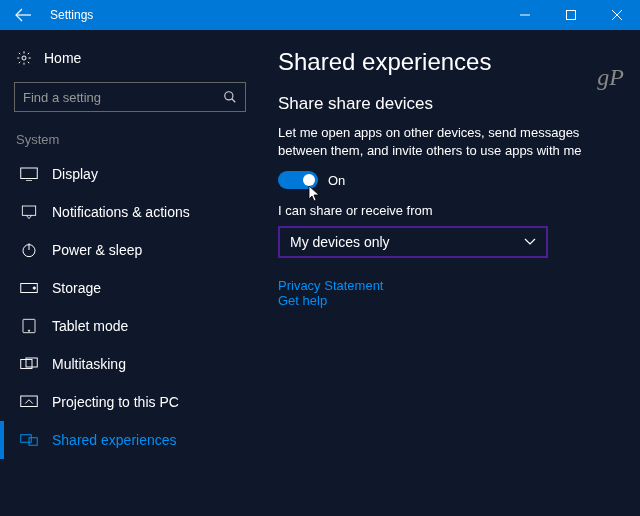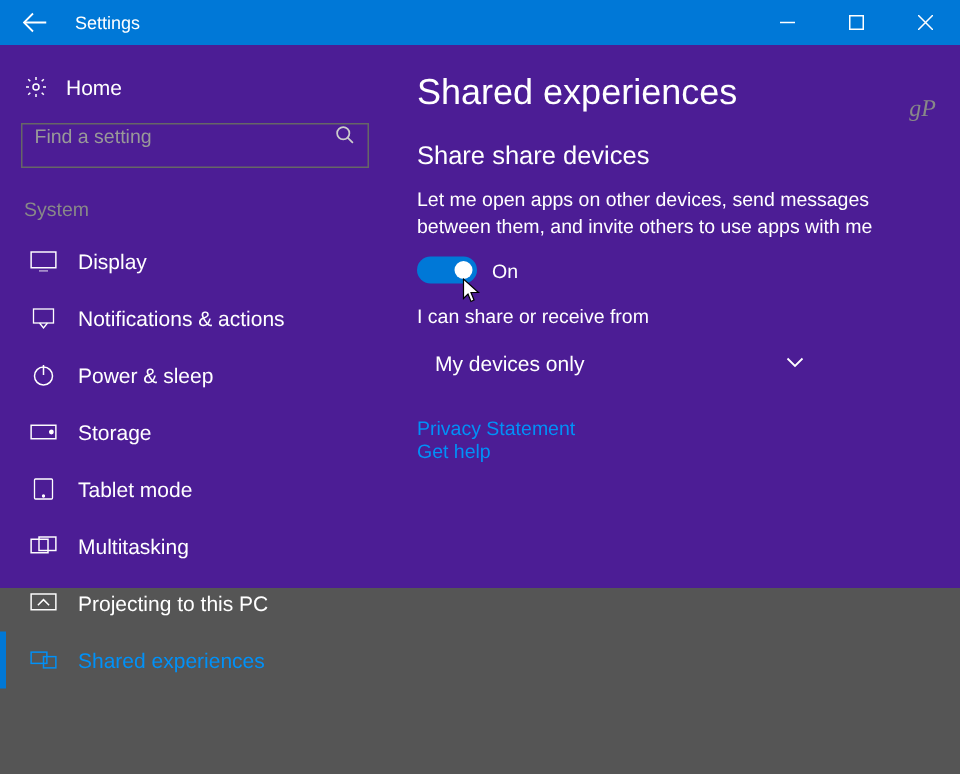--- a/index.html
+++ b/index.html
@@ -1,44 +1,44 @@
 <!DOCTYPE html>
 <html><head>
 <meta charset="utf-8">
 <style>
   * { box-sizing: border-box; margin: 0; padding: 0; }
   body { font-family: "Segoe UI", Arial, sans-serif; background: #555; width: 640px; height: 516px; overflow: hidden; font-size: 13px; color: #fff; }
-  .window { width: 640px; height: 392px; background: #4c1d95; position: relative; }
+  .window { width: 640px; height: 516px; background: #0f172a; position: relative; }
   .titlebar { height: 30px; background: #0078d7; display: flex; align-items: center; color: #fff; }
   .back-btn { width: 46px; height: 30px; display:flex; align-items:center; justify-content:center; }
   .title { font-size: 12px; padding-left: 4px; flex: 1; }
   .winctrls { display:flex; }
   .winctrl { width: 46px; height: 30px; display:flex; align-items:center; justify-content:center; }
   .body { display:flex; height: calc(100% - 30px); position: relative; }
   .sidebar { width: 260px; padding: 14px 0 10px 0; }
   .home-row { display:flex; align-items:center; gap:12px; padding: 6px 16px 10px 16px; font-size: 14px; }
-  .search { margin: 6px 14px 16px 14px; height: 30px; border:1px solid #666; display:flex; padding: 0 8px; color:#999; font-size:13px; }
+  .search { margin: 6px 14px 16px 14px; height: 30px; border:1px solid #666; display:flex; align-items:center; padding: 0 8px; color:#999; font-size:13px; }
   .search svg { stroke:#ccc; }
   .group-label { color:#888; font-size:13px; padding: 4px 16px 8px 16px; }
   .nav-item { display:flex; align-items:center; gap:14px; padding: 11px 16px; font-size:14px; cursor:pointer; border-left: 4px solid transparent; }
   .nav-item.selected { color:#0091f8; border-left-color: #0078d7; }
   .nav-item .ico { width:18px; display:flex; align-items:center; justify-content:center; }
   .content { flex:1; padding: 18px 24px 0 18px; position:relative; }
   h1 { font-weight: 300; font-size: 24px; margin-bottom: 18px; }
   h2 { font-weight: 400; font-size: 17px; margin-bottom: 10px; }
   h2.q { font-weight: 400; font-size: 18px; margin: 22px 0 10px 0; }
   .desc { font-size: 13px; line-height: 1.35; margin-bottom: 12px; color:#fff; }
   .toggle-row { display:flex; align-items:center; gap:10px; margin-bottom: 14px; position:relative;}
   .toggle { width: 40px; height:18px; border-radius: 9px; background:#0078d7; position:relative; }
   .toggle .knob { width:12px; height:12px; border-radius:50%; background:#fff; position:absolute; right:3px; top:3px; }
   .cursor { position:absolute; left: 30px; top: 14px; }
   .sublabel { font-size:13px; margin-bottom:8px; }
   .select { width: 270px; height: 32px; border:2px solid #4c1d95; display:flex; align-items:center; justify-content:space-between; padding: 0 10px; font-size:14px; }
   .link { color:#0091f8; font-size:13px; display:block; margin-top:20px; cursor:pointer; }
-  .watermark { position:absolute; top: 34px; right: 16px; font-family: Georgia, 'Times New Roman', serif; font-style: italic; font-size: 16px; color:#888; }
+  .watermark { position:absolute; top: 34px; right: 16px; font-family: Georgia, 'Times New Roman', serif; font-style: italic; font-size: 24px; color:#888; }
   svg { display:block; }
 </style>
 </head>
 <body>
 
 <div class="window">
 
   <div class="titlebar">
     <div class="back-btn">
       <svg width="16" height="16" viewBox="0 0 16 16" fill="none" stroke="#fff" stroke-width="1.2">

